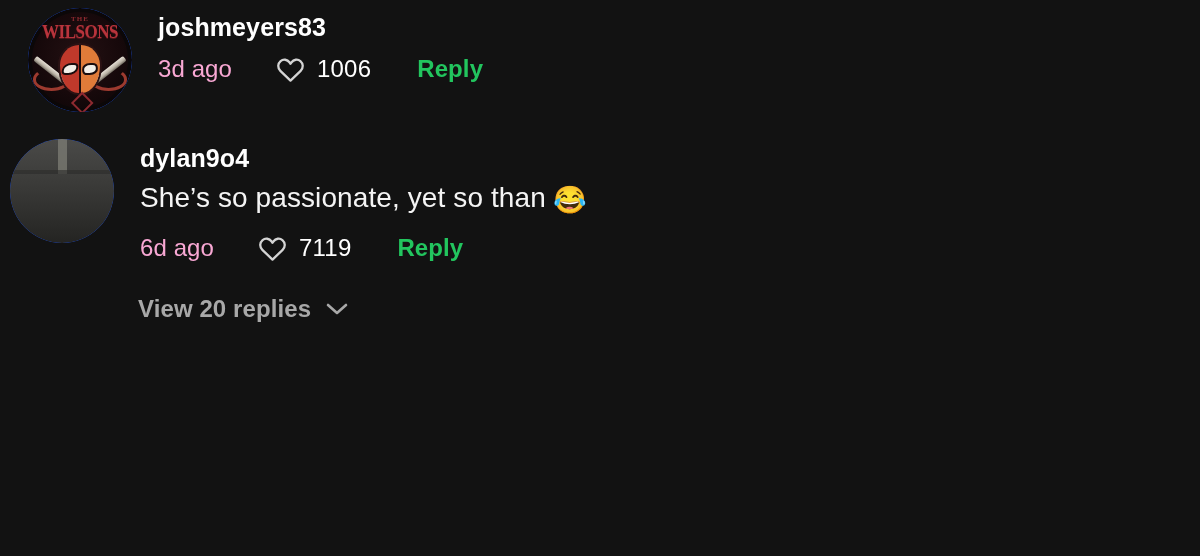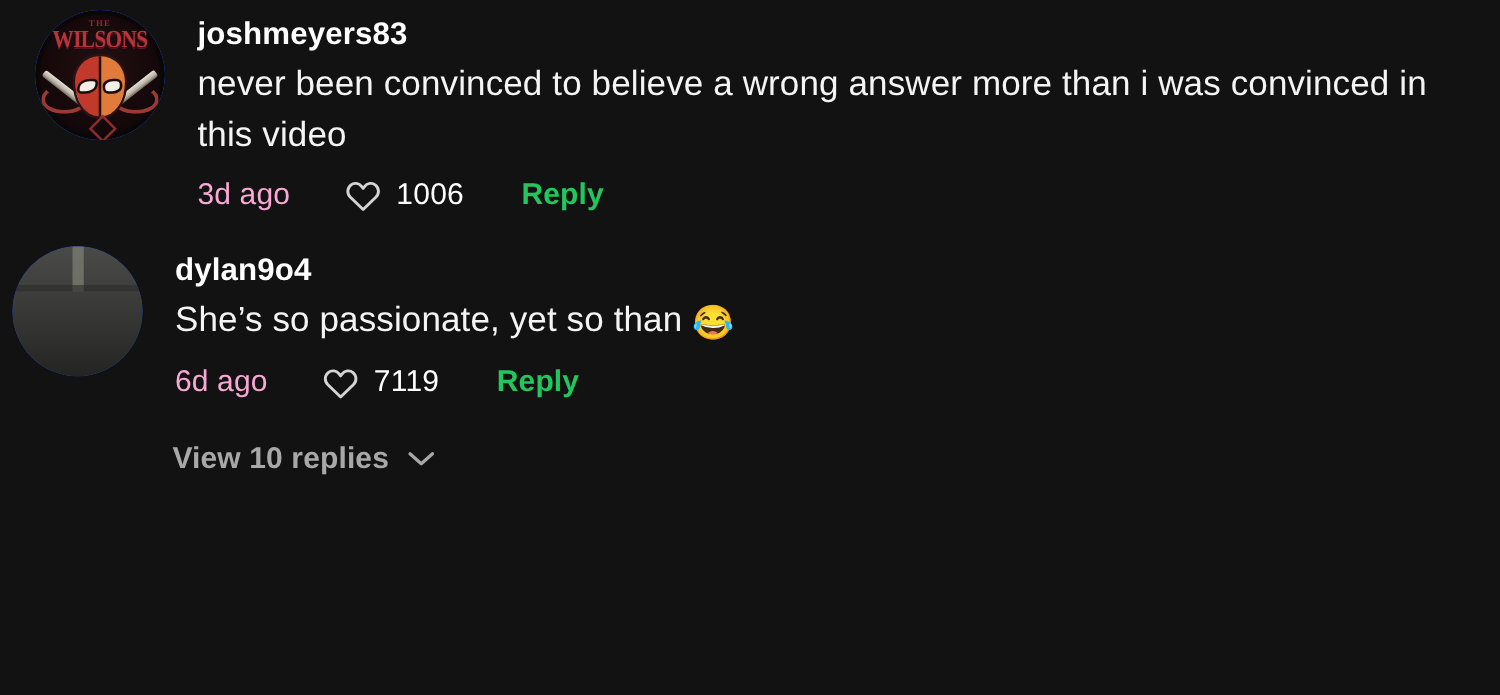--- a/index.html
+++ b/index.html
@@ -326,23 +326,20 @@
           <div class="eye eye-r"></div>
           <div class="split"></div>
         </div>
         <div class="emblem"></div>
       </div>
     </div>
 
     <div class="comment-body">
       <div class="username">joshmeyers83</div>
 
-      <div class="comment-text">
-        <span>never been convinced to believe a wrong answer more than i was convinced in this video</span>
-      </div>
 
       <div class="meta-row">
         <span class="meta-time">3d ago</span>
 
         <span class="like-group">
           <span class="heart-icon">
             <svg viewBox="0 0 24 22" width="29" height="27" aria-hidden="true">
               <path d="M12 20.2 3.6 12.1C1.2 9.8 1.3 6.1 3.8 4c2.3-1.9 5.6-1.3 7.3 1l.9 1.2.9-1.2c1.7-2.3 5-2.9 7.3-1 2.5 2.1 2.6 5.8.2 8.1z" fill="none" stroke="#d4d4d4" stroke-width="1.9" stroke-linejoin="round"></path>
             </svg>
           </span>
@@ -402,21 +399,21 @@
           </span>
           <span class="like-count">7119</span>
         </span>
 
         <span class="reply-link">Reply</span>
       </div>
     </div>
   </div>
 
   <div class="view-replies view-replies-2">
-    <span>View 10 replies</span>
+    <span>View 20 replies</span>
     <span class="chevron-icon">
       <svg viewBox="0 0 22 14" width="22" height="14" aria-hidden="true">
         <path d="M2 3 L11 11 L20 3" fill="none" stroke="#a8a8a8" stroke-width="2.6" stroke-linecap="round" stroke-linejoin="round"></path>
       </svg>
     </span>
   </div>
 
 </div>
 
 </body></html>

